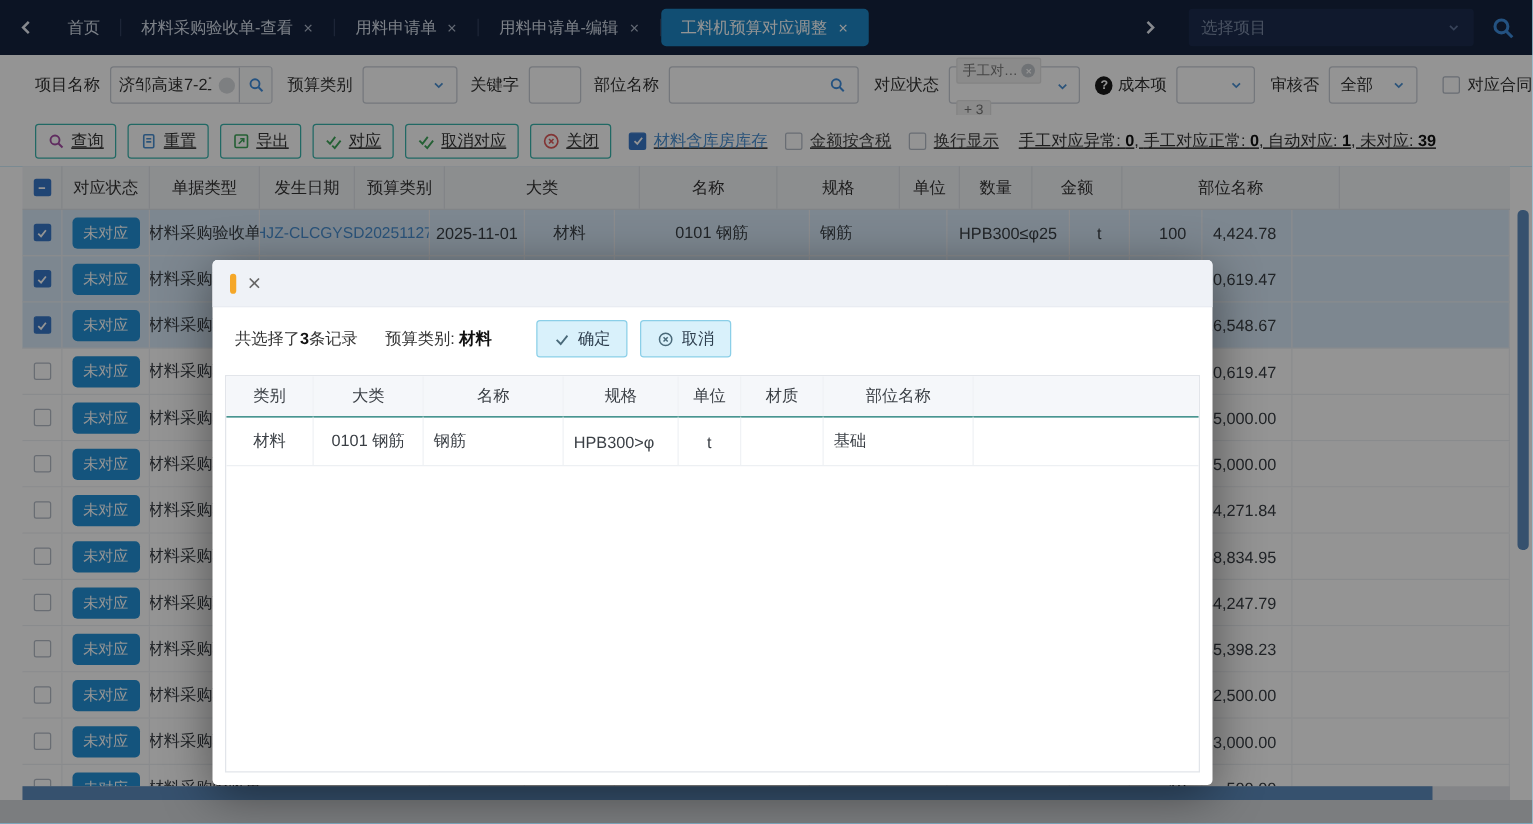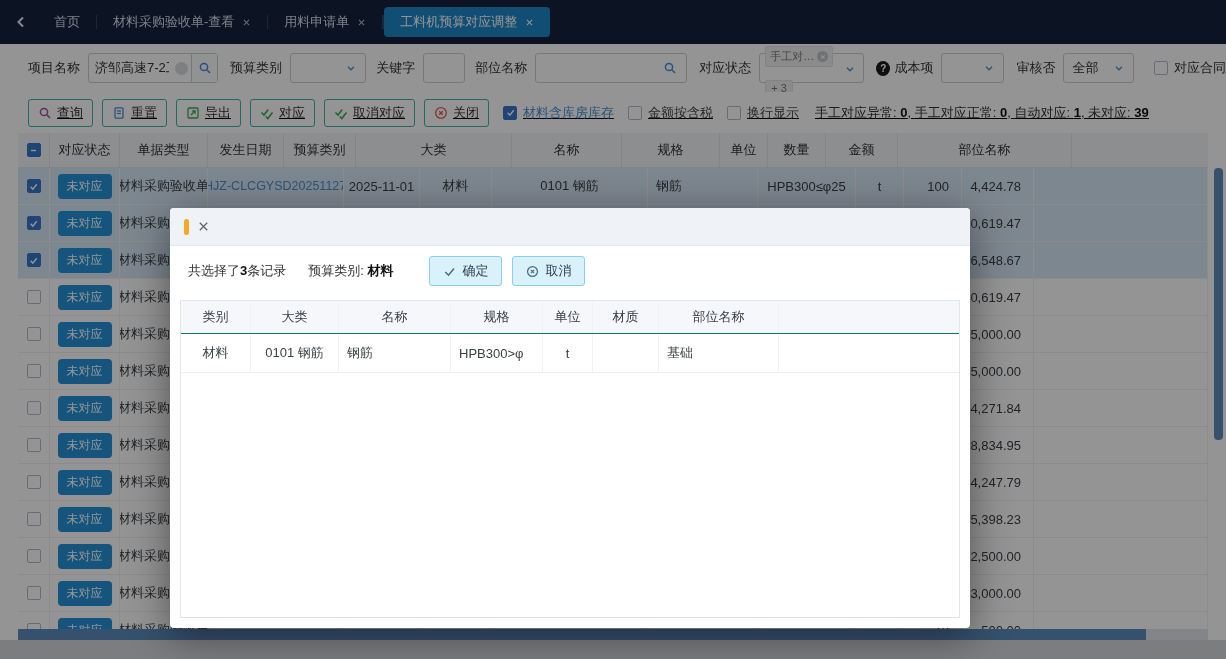--- a/index.html
+++ b/index.html
@@ -128,31 +128,59 @@
         <div class="tab">
           <span class="tab-label">用料申请单</span>
           <span class="tab-x">
             <svg viewBox="0 0 14 14" fill="none" stroke="currentColor" stroke-width="1.6">
               <line x1="3" y1="3" x2="11" y2="11"></line>
               <line x1="11" y1="3" x2="3" y2="11"></line>
             </svg>
           </span>
         </div>
         <span class="tab-div"></span>
+        <div class="tab">
+          <span class="tab-label">用料申请单-编辑</span>
+          <span class="tab-x">
+            <svg viewBox="0 0 14 14" fill="none" stroke="currentColor" stroke-width="1.6">
+              <line x1="3" y1="3" x2="11" y2="11"></line>
+              <line x1="11" y1="3" x2="3" y2="11"></line>
+            </svg>
+          </span>
+        </div>
         <span class="tab-div"></span>
         <div class="tab active">
           <span class="tab-label">工料机预算对应调整</span>
           <span class="tab-x">
             <svg viewBox="0 0 14 14" fill="none" stroke="currentColor" stroke-width="1.6">
               <line x1="3" y1="3" x2="11" y2="11"></line>
               <line x1="11" y1="3" x2="3" y2="11"></line>
             </svg>
           </span>
         </div>
       </div>
+    <div class="tb-right">
+      <span class="tb-chev">
+          <svg viewBox="0 0 14 14" fill="none" stroke="currentColor" stroke-width="2">
+            <polyline points="5,2.5 9.5,7 5,11.5"></polyline>
+          </svg>
+        </span>
+      <div class="proj-select">
+        <span class="ph">选择项目</span>
+        <svg viewBox="0 0 14 14" fill="none" stroke="currentColor" stroke-width="1.6">
+            <polyline points="3.5,5.5 7,9 10.5,5.5"></polyline>
+          </svg>
+      </div>
+      <span class="tb-search">
+          <svg viewBox="0 0 14 14" fill="none" stroke="currentColor">
+            <circle cx="6" cy="6" r="3.8"></circle>
+            <line x1="9" y1="9" x2="12.4" y2="12.4"></line>
+          </svg>
+        </span>
+    </div>
   </div>
 
   <div class="filterbar">
     <span class="flabel">项目名称</span>
     <div class="fgroup" style="width:130px;">
       <input class="finput" style="width: 86px;" value="济邹高速7-2工区（">
       <span class="fclear"></span>
       <span class="fsearch-seg">
           <svg viewBox="0 0 14 14" fill="none" stroke="currentColor" stroke-width="1.5">
             <circle cx="6" cy="6" r="3.6"></circle>

